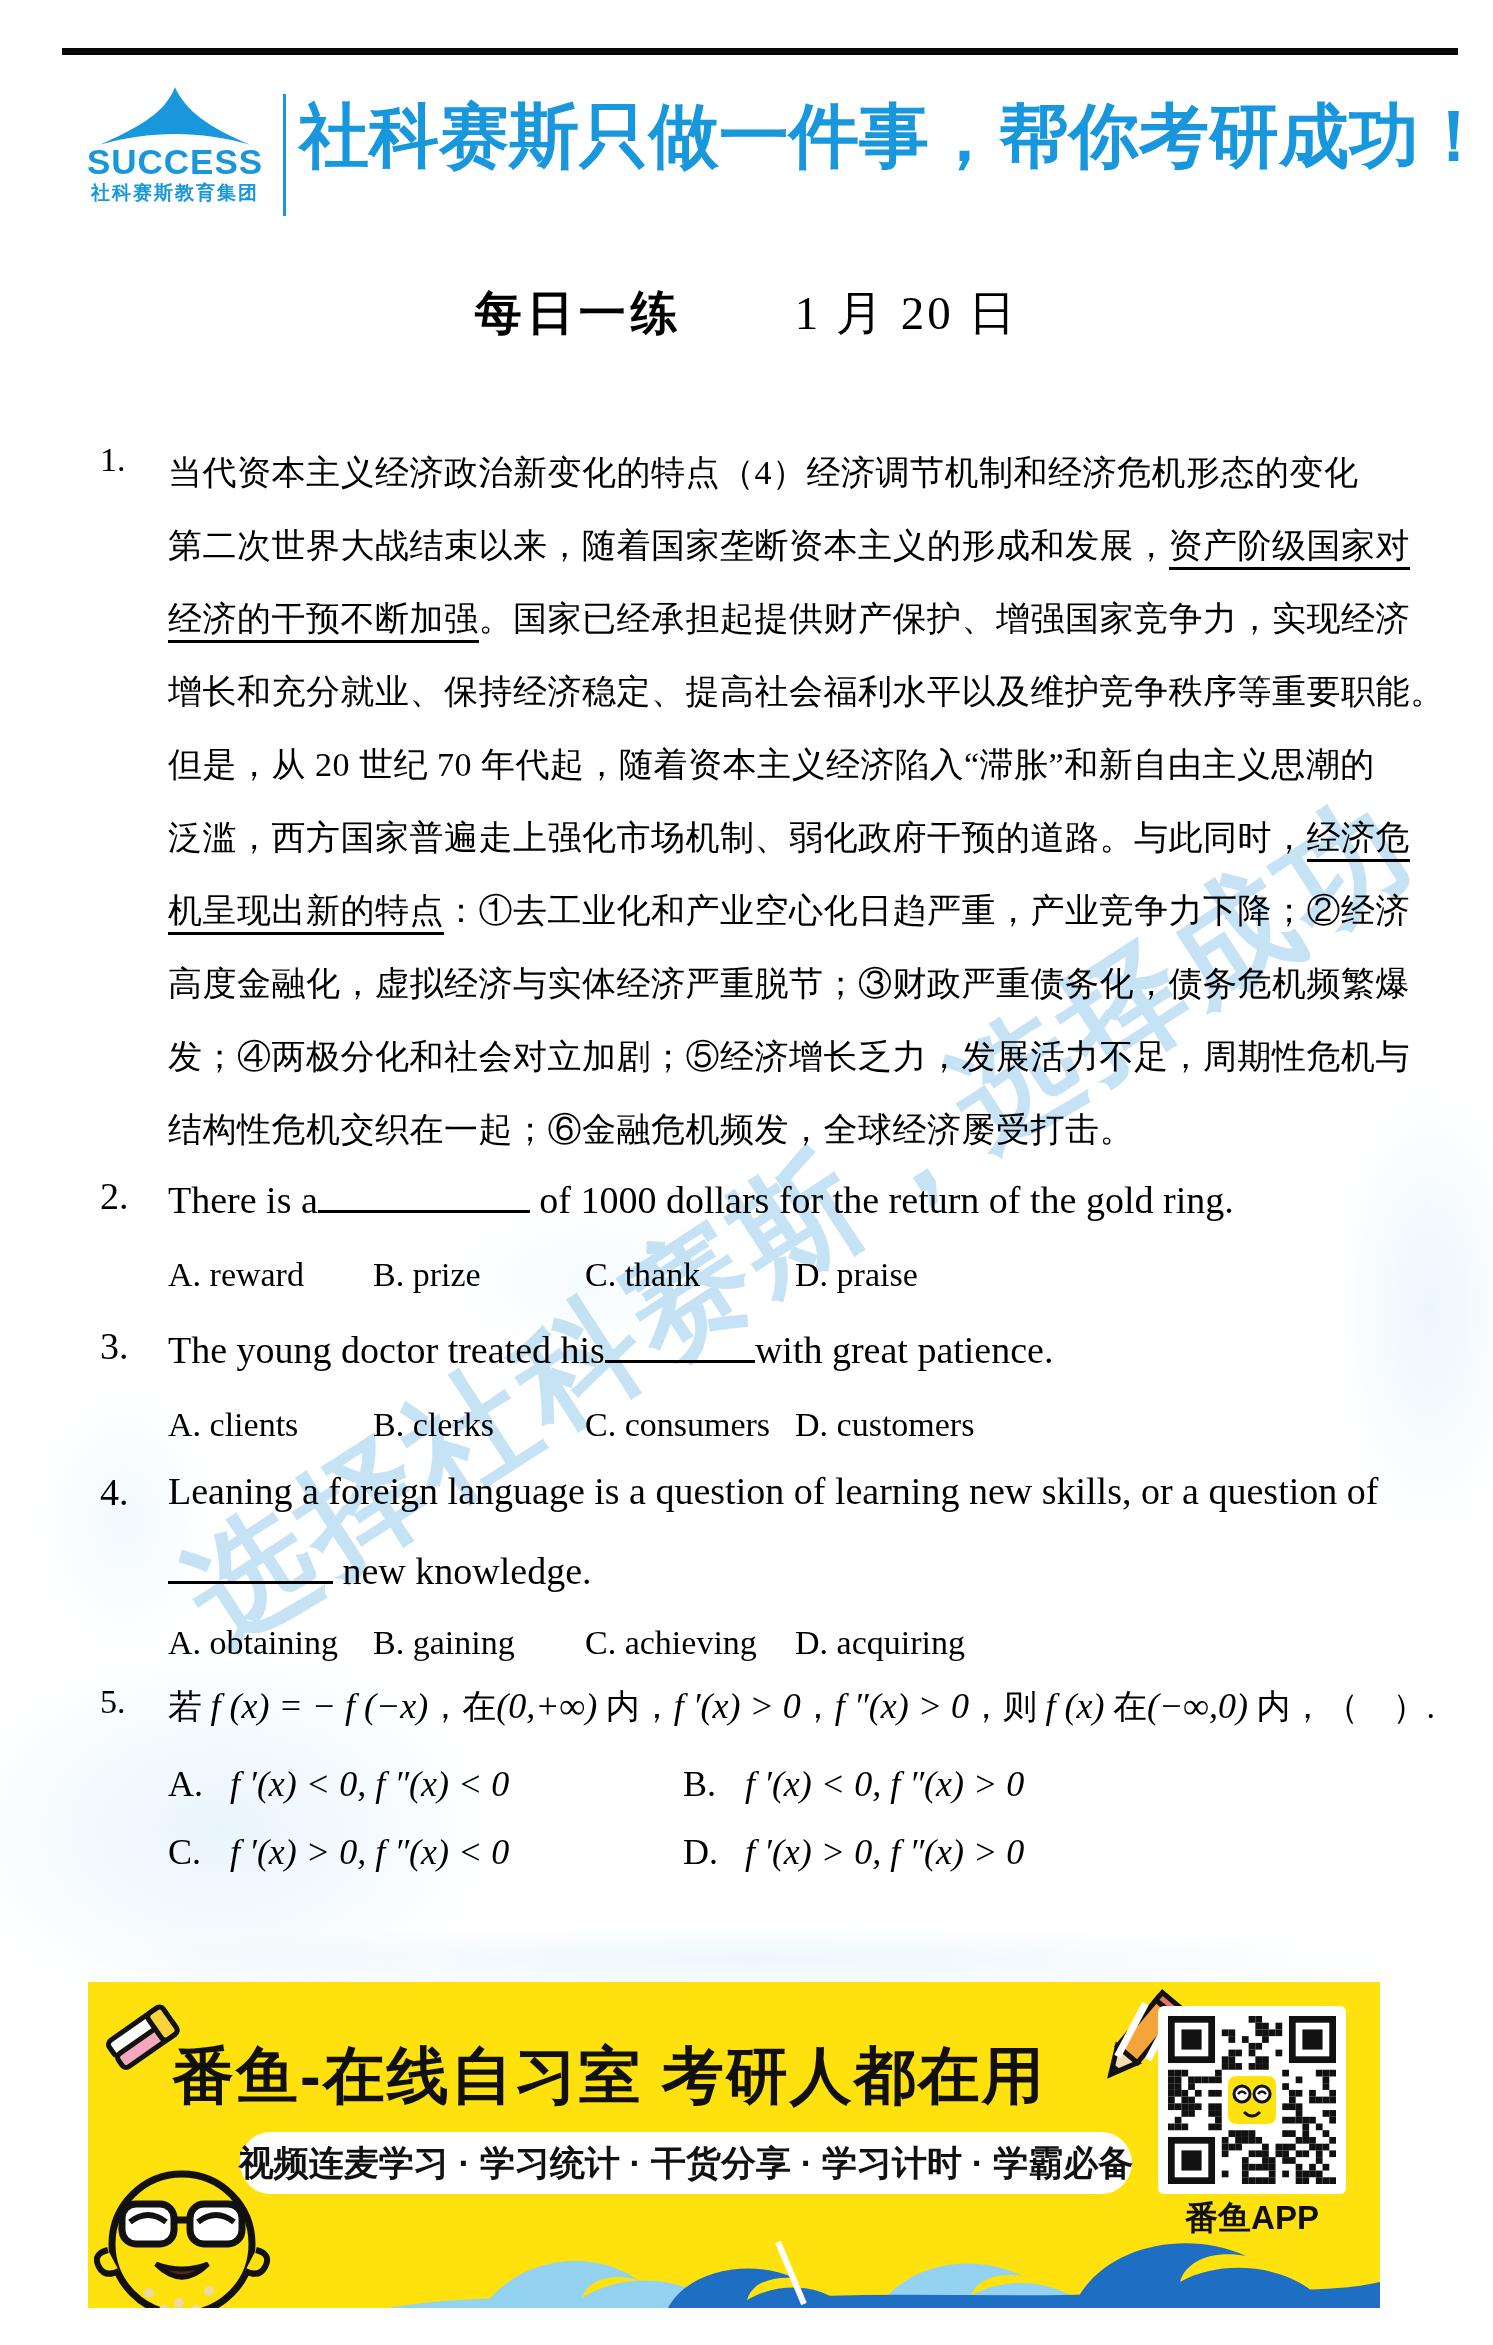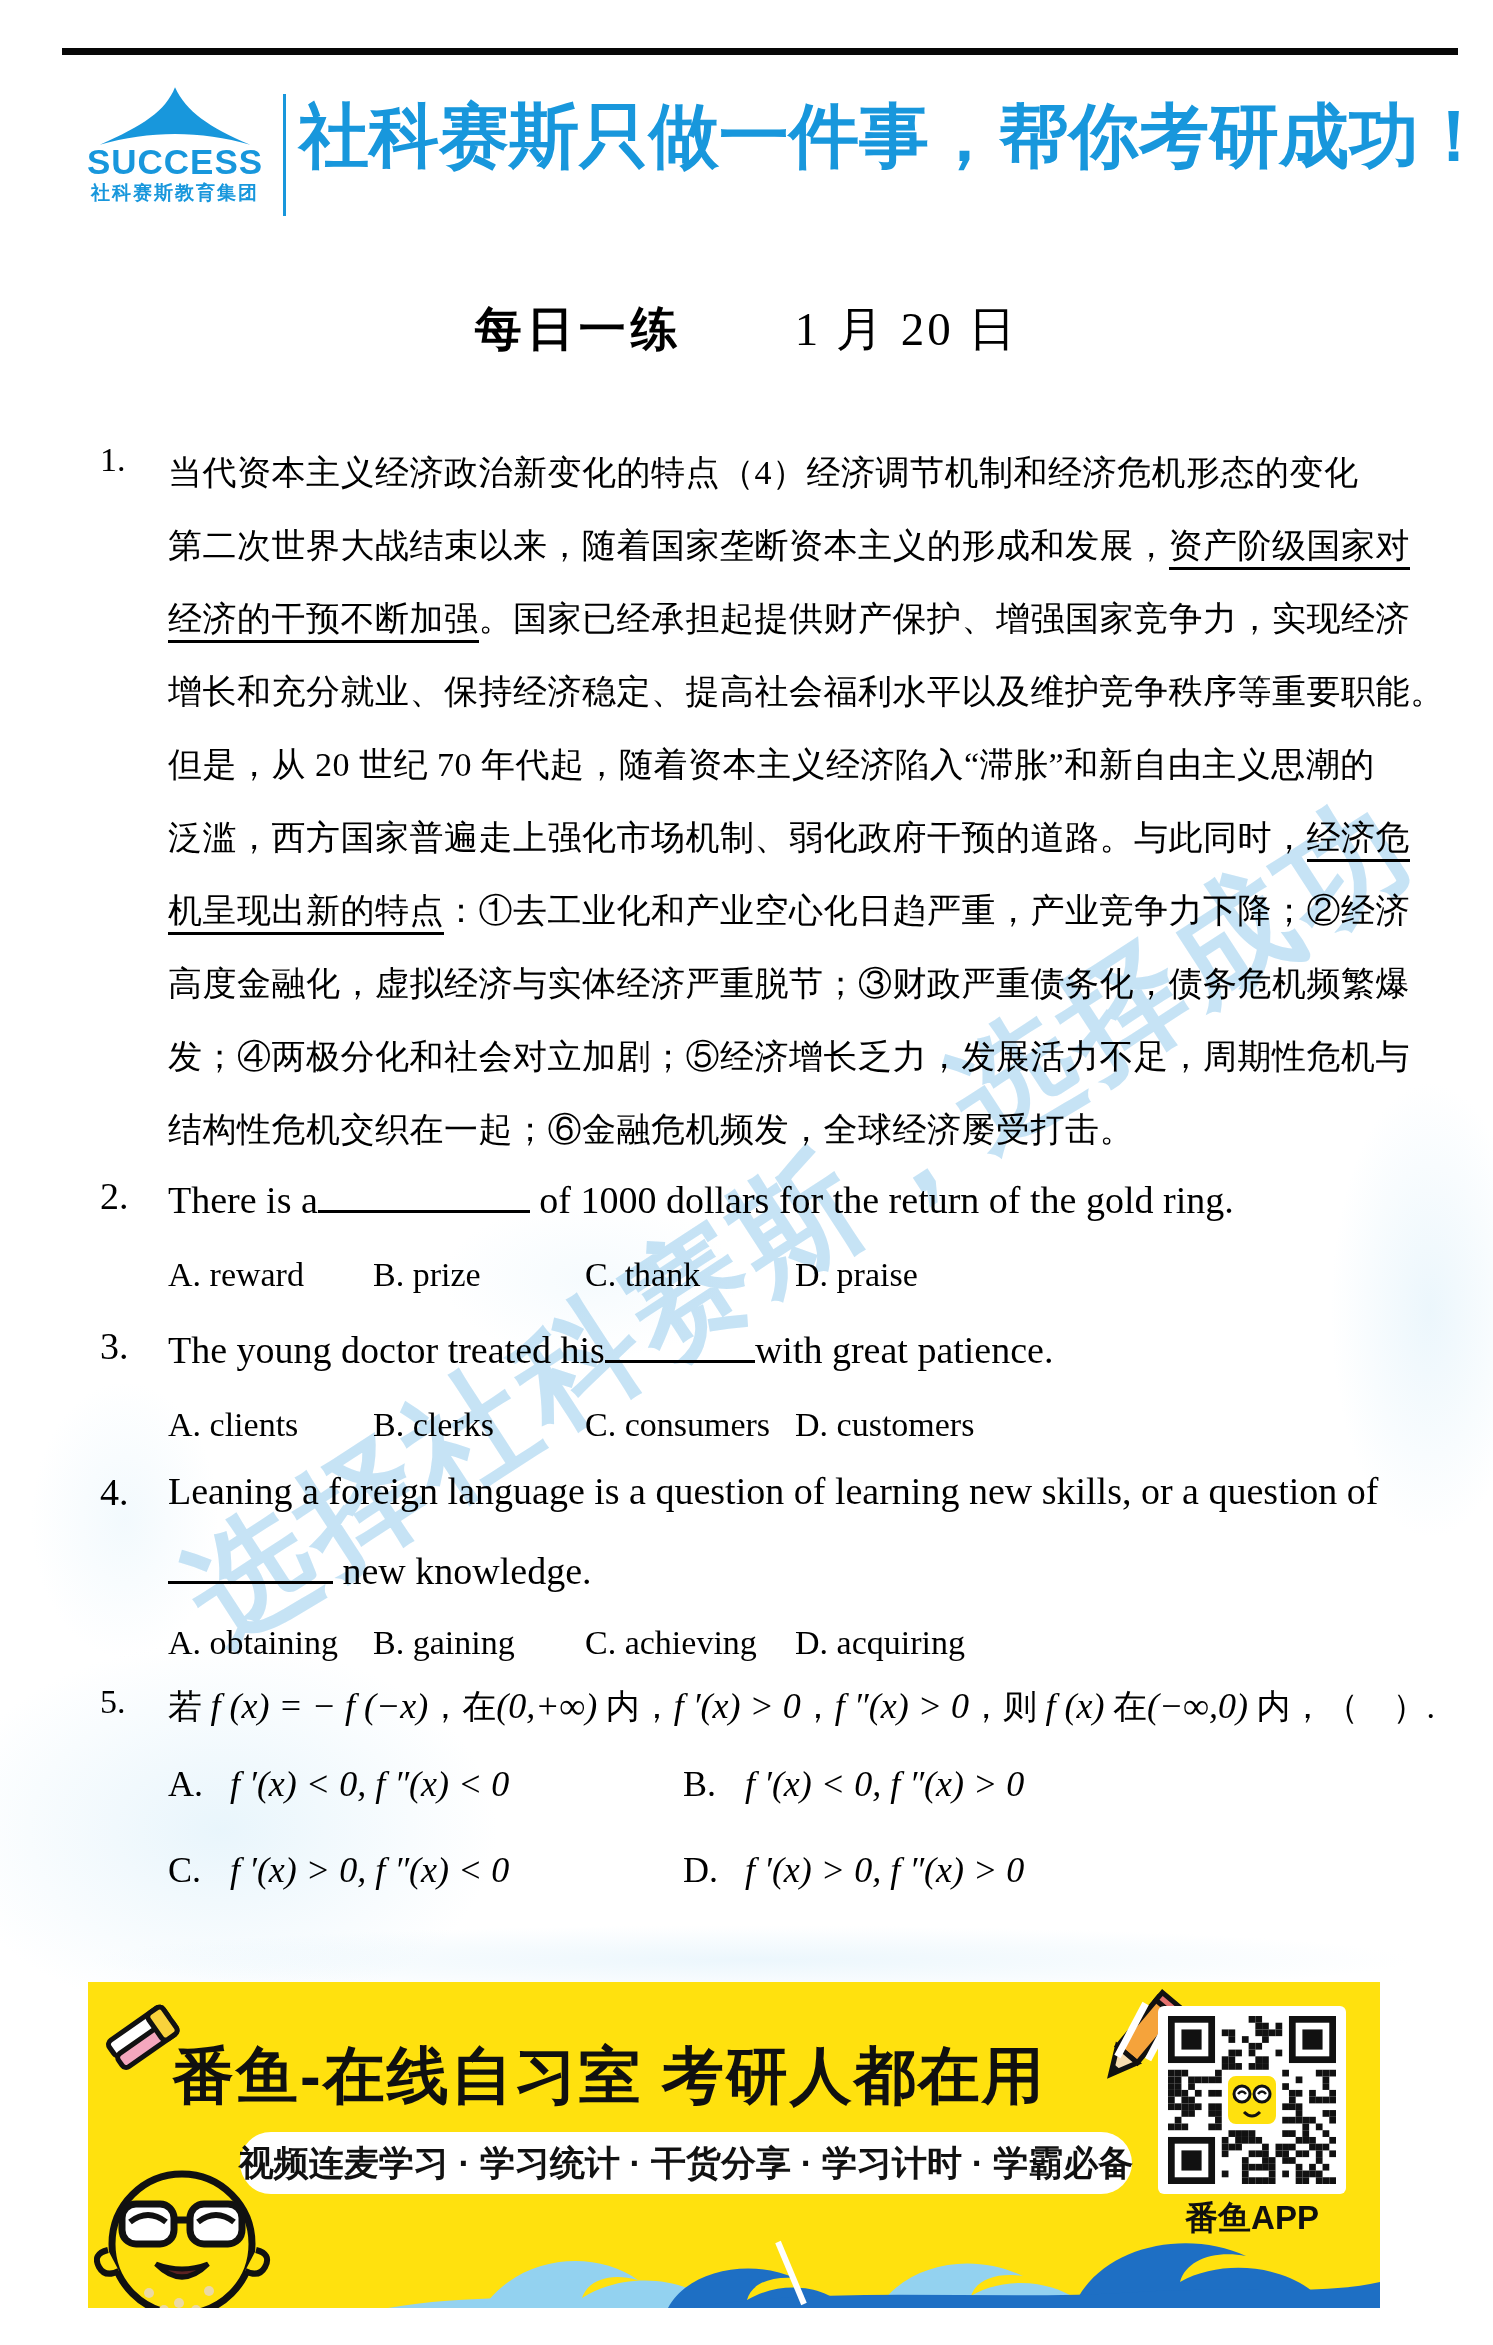--- a/index.html
+++ b/index.html
@@ -15,21 +15,21 @@
   .logo{left:68px;top:84px;width:214px;text-align:center;line-height:1;}
   .logo svg{display:block;margin:0 auto;}
   .logo-name{font-family:"Liberation Sans","DejaVu Sans",sans-serif;font-weight:700;
              font-size:35px;letter-spacing:1px;color:var(--brand);margin-top:-4px;}
   .logo-sub{font-family:"Liberation Sans","DejaVu Sans",sans-serif;font-weight:700;
             font-size:19px;letter-spacing:2px;color:var(--brand);margin-top:4px;}
   .v-divider{left:283px;top:94px;width:3px;height:122px;background:var(--brand);}
   .slogan{left:299px;top:90px;width:1150px;font-family:"Liberation Sans","DejaVu Sans",sans-serif;
           font-weight:900;font-size:70px;letter-spacing:0px;color:var(--brand);white-space:nowrap;}
   
-  .title-row{left:0;top:304px;width:100%;display:flex;justify-content:center;gap:112px;
+  .title-row{left:0;top:288px;width:100%;display:flex;justify-content:center;gap:112px;
              font-size:47px;line-height:1.1;}
   .title-main{font-weight:700;letter-spacing:5px;}
   .title-date{font-weight:400;letter-spacing:3px;}
   
   .watermark{left:200px;top:1528px;transform:rotate(-33deg);transform-origin:left center;
              font-family:"Liberation Sans","DejaVu Sans",sans-serif;font-weight:700;
              font-size:124px;letter-spacing:6px;color:var(--wm);opacity:.5;white-space:nowrap;z-index:1;}
   .blob{border-radius:50%;background:radial-gradient(ellipse at center,#BFE3F6 0%,rgba(191,227,246,0) 70%);z-index:0;}
   
   .q{display:flex;z-index:2;}
@@ -38,21 +38,21 @@
   .qbody{flex:1;}
   .cline{height:73px;line-height:73px;white-space:nowrap;font-size:34px;letter-spacing:.5px;}
   .u{border-bottom:3px solid #000;padding-bottom:3px;}
   .eng{font-family:"Liberation Serif","DejaVu Serif",serif;}
   .qline{font-size:38px;line-height:50px;white-space:nowrap;}
   .blank{display:inline-block;border-bottom:3px solid #000;height:1.05em;vertical-align:baseline;}
   .opts{display:grid;grid-template-columns:205px 212px 210px auto;margin-top:26px;
         font-size:34px;line-height:48px;}
   .q5line{font-size:34px;line-height:56px;white-space:nowrap;}
   .math{font-family:"Liberation Serif","DejaVu Serif",serif;font-style:italic;font-size:36px;}
-  .q5opts{display:grid;grid-template-columns:515px auto;row-gap:44px;margin-top:28px;}
+  .q5opts{display:grid;grid-template-columns:515px auto;row-gap:26px;margin-top:28px;}
   .q5lab{display:inline-block;width:62px;font-size:36px;}
   
   .banner{left:88px;top:1982px;width:1292px;height:326px;background:var(--banner-bg);
           overflow:hidden;z-index:3;font-family:"Liberation Sans","DejaVu Sans",sans-serif;}
   .banner-title{position:absolute;left:84px;top:52px;font-size:62px;font-weight:900;color:#101010;
                 letter-spacing:2px;white-space:nowrap;}
   .pill{position:absolute;left:152px;top:150px;width:892px;height:62px;background:#fff;
         border-radius:32px;display:flex;align-items:center;justify-content:center;
         font-size:35px;font-weight:700;color:#111;white-space:nowrap;}
   .qr-box{position:absolute;right:34px;top:24px;width:188px;height:188px;background:#fff;

